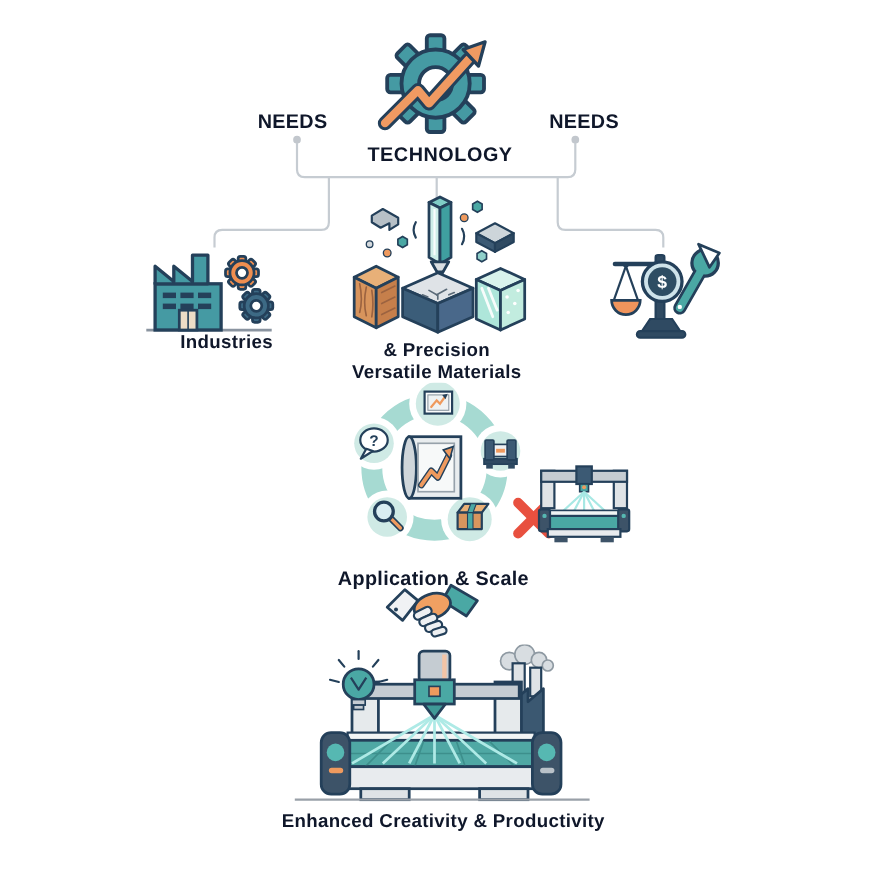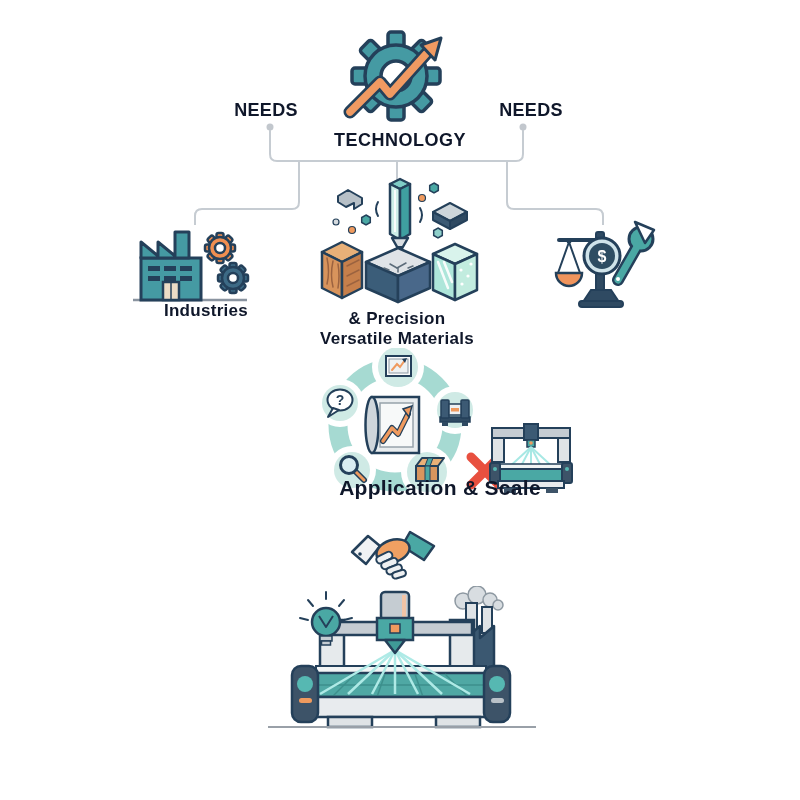--- a/index.html
+++ b/index.html
@@ -292,21 +292,21 @@
     <rect x="12" y="55" width="66" height="12" fill="#4aa8a4" stroke="#24405a" stroke-width="2"></rect>
     <rect x="4" y="49" width="10" height="20" rx="2" fill="#3d5368" stroke="#24405a" stroke-width="2"></rect>
     <rect x="76" y="49" width="10" height="20" rx="2" fill="#3d5368" stroke="#24405a" stroke-width="2"></rect>
     <circle cx="9" cy="55" r="2" fill="#56b8b2"></circle>
       <circle cx="81" cy="55" r="2" fill="#56b8b2"></circle>
     <rect x="12" y="67" width="66" height="7" fill="#e8ebee" stroke="#24405a" stroke-width="2"></rect>
     <rect x="18" y="74" width="12" height="5" fill="#3d5368"></rect>
       <rect x="60" y="74" width="12" height="5" fill="#3d5368"></rect>
   </svg>
 
-  <div class="lbl" style="left:394px;top:476px;font-size:21px;margin-left:46px;">Application &amp; Scale</div>
+  <div class="lbl" style="left:394px;top:516px;font-size:18px;">Application &amp; Scale</div>
 
   <svg class="abs" style="left:348px;top:522px;" width="92" height="62" viewBox="0 0 92 62">
     <polygon points="62,10 86,24 76,38 54,24" fill="#4aa8a4" stroke="#24405a" stroke-width="2.5" stroke-linejoin="round"></polygon>
     <polygon points="4,30 20,14 32,24 18,42" fill="#f0f2f4" stroke="#24405a" stroke-width="2.5" stroke-linejoin="round"></polygon>
     <circle cx="12" cy="32" r="1.8" fill="#24405a"></circle>
     <ellipse cx="45" cy="29" rx="17" ry="11" transform="rotate(-18 45 29)" fill="#f0a062" stroke="#24405a" stroke-width="2.5"></ellipse>
     <g fill="#eef0f2" stroke="#24405a" stroke-width="2">
       <rect x="28" y="32" width="17" height="7.5" rx="3.7" transform="rotate(-26 36 36)"></rect>
       <rect x="33" y="38" width="17" height="7.5" rx="3.7" transform="rotate(-23 41 42)"></rect>
       <rect x="38" y="44" width="16" height="7" rx="3.5" transform="rotate(-20 46 47)"></rect>
@@ -384,14 +384,15 @@
       </g>
       <circle cx="66" cy="36" r="14" fill="#4aa8a4" stroke="#24405a" stroke-width="2.5"></circle>
       <path d="M59,30 L66,41 L73,30" fill="none" stroke="#24405a" stroke-width="2" stroke-linejoin="round"></path>
       <rect x="60" y="50" width="12" height="5" fill="#c5ccd2" stroke="#24405a" stroke-width="1.5"></rect>
       <rect x="61.5" y="55" width="9" height="4" fill="#c5ccd2" stroke="#24405a" stroke-width="1.5"></rect>
     </g>
 
     <line x1="8" y1="141" x2="276" y2="141" stroke="#99a0a8" stroke-width="2"></line>
   </svg>
 
+  <div class="lbl" style="left:403px;top:737px;font-size:17px;">Enhanced Creativity &amp; Productivity</div>
 
 </div>
 
 </body></html>

